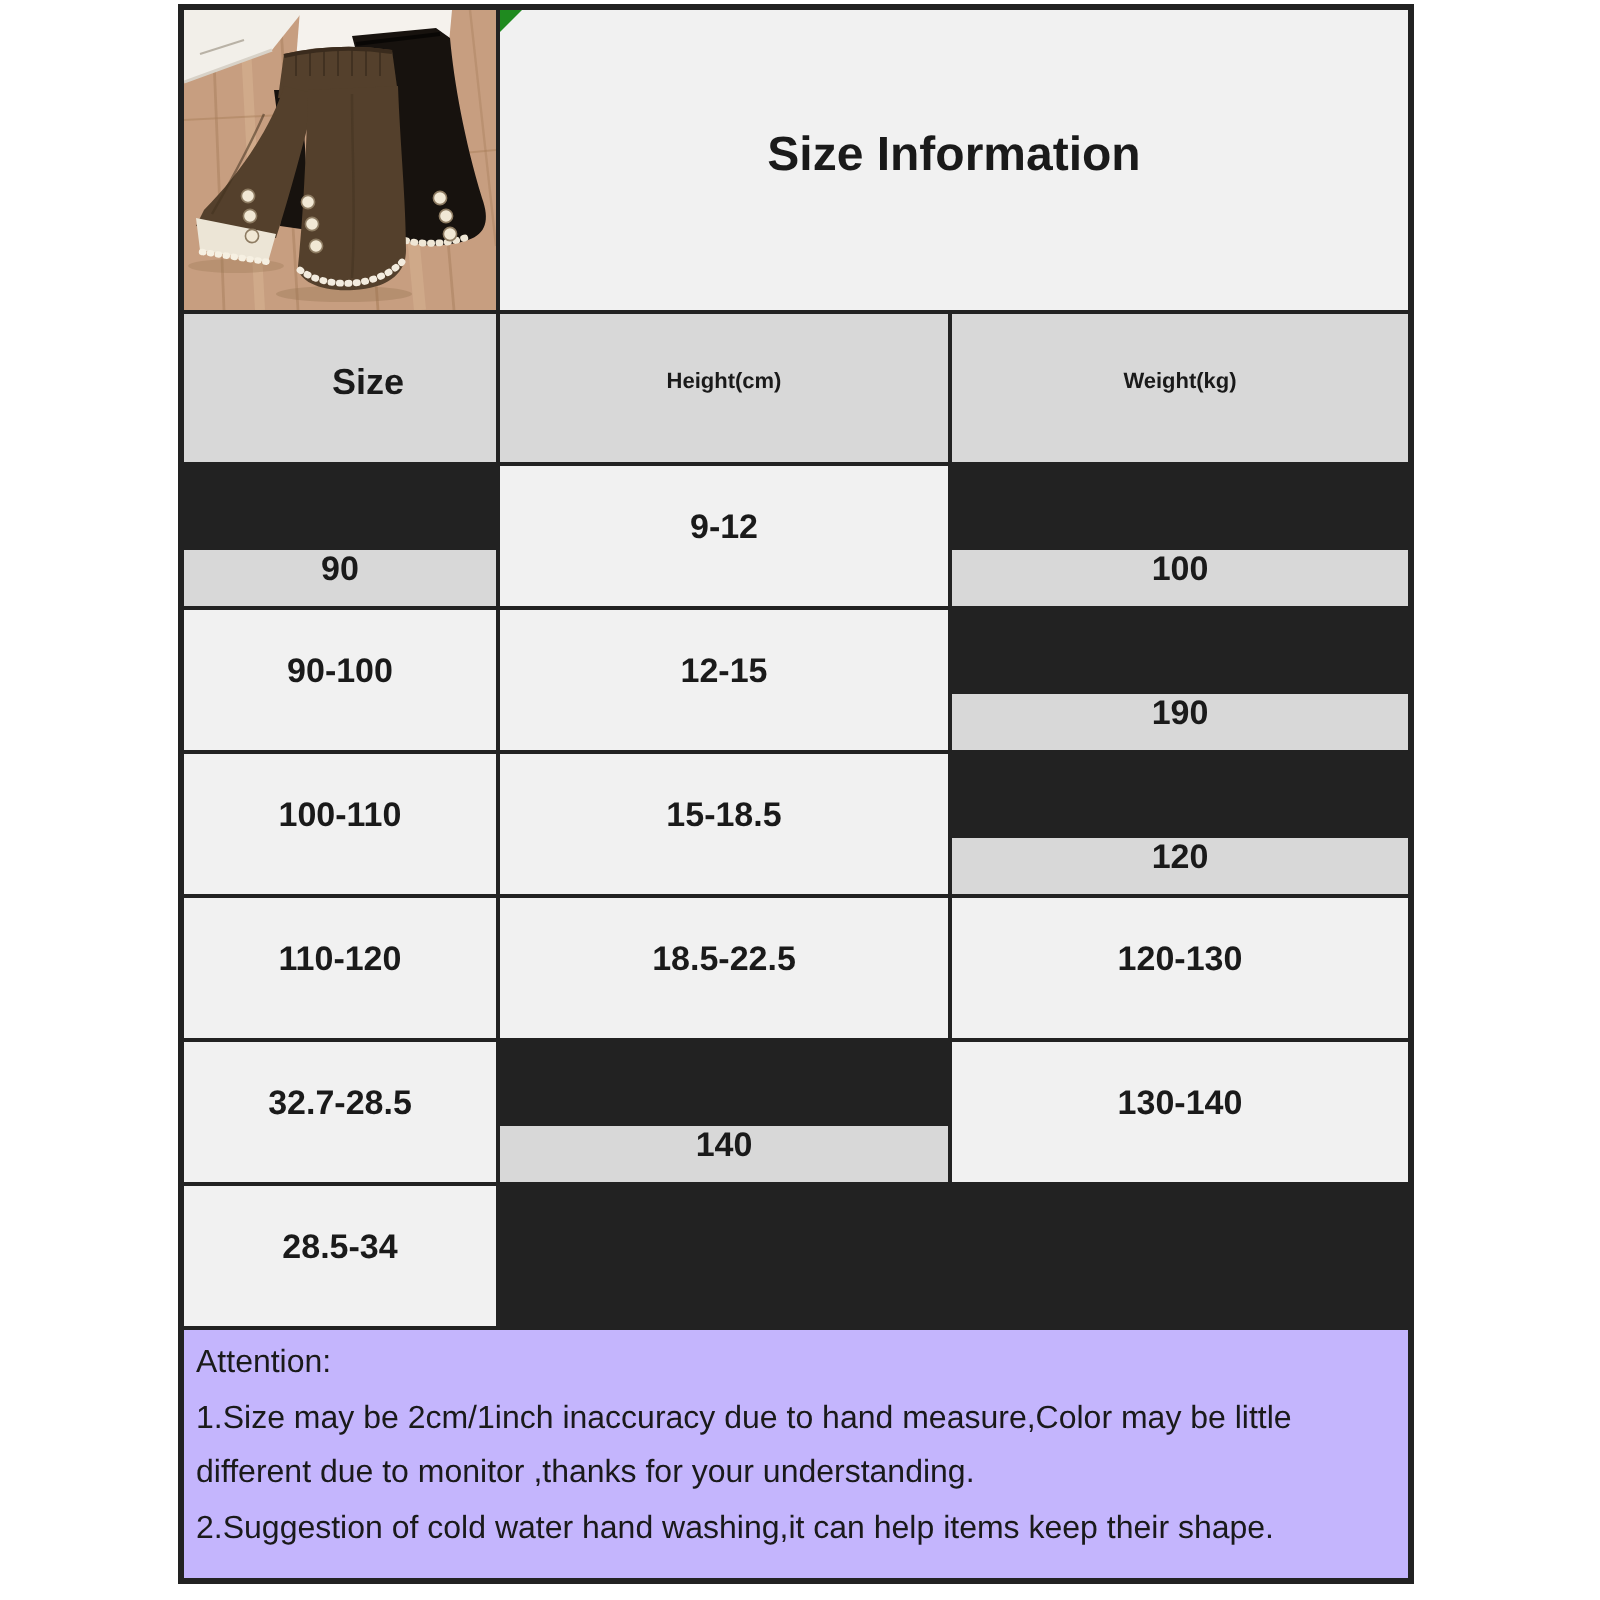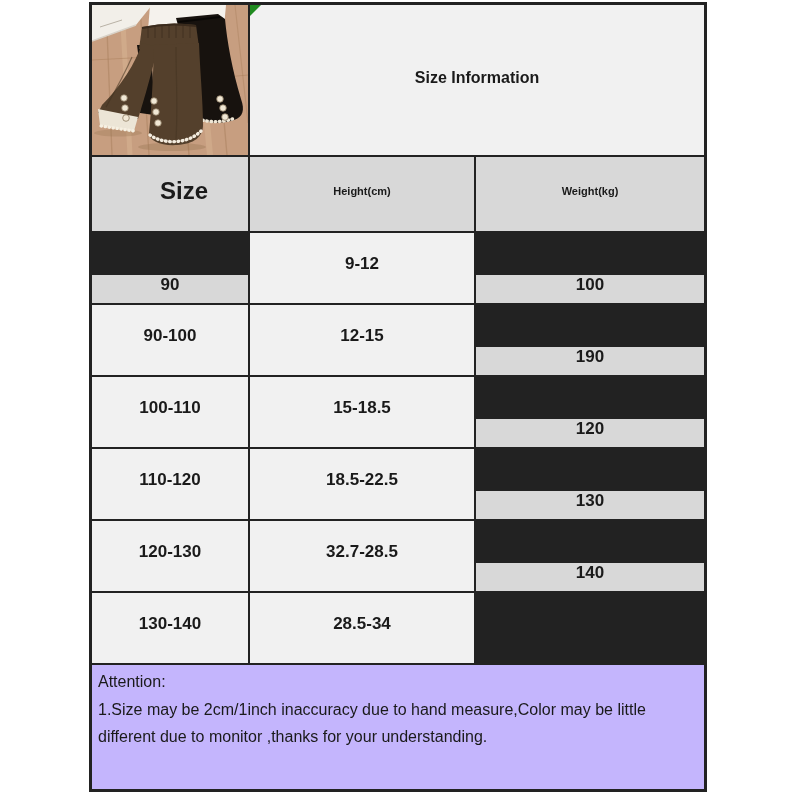--- a/index.html
+++ b/index.html
@@ -22,26 +22,26 @@
     font-weight:bold;
   }
   .cell-photo{
     grid-column:1;grid-row:1;
     background:#c79e80;overflow:hidden;position:relative;
     padding:0;display:block;
   }
   .cell-photo svg{display:block;}
   .cell-title{
     grid-column:2 / span 2;grid-row:1;
-    background:#f1f1f1;font-size:16px;position:relative;
+    background:#f1f1f1;font-size:24px;position:relative;
     padding-bottom:4px;
   }
   .corner-flag{position:absolute;left:0;top:0;}
   .cell-head{background:#d8d8d8;font-size:11px;padding-bottom:6px;}
-  .cell-head.size-col-head{font-size:24px;padding-left:28px;}
+  .cell-head.size-col-head{font-size:18px;padding-left:28px;}
   .cell-size{background:#d8d8d8;font-size:17px;padding-bottom:9px;margin-top:42px;}
   .cell-data{background:#f1f1f1;font-size:17px;padding-bottom:9px;}
   .cell-attention{
     grid-column:1 / span 3;grid-row:9;
     background:#c4b5fd;
     display:block;font-weight:normal;
     font-size:16px;line-height:1.72;
     padding:3px 4px 19px 6px;
   }
 </style>
@@ -138,26 +138,26 @@
   <div class="cell cell-data">12-15</div>
 
   <div class="cell cell-size">190</div>
   <div class="cell cell-data">100-110</div>
   <div class="cell cell-data">15-18.5</div>
 
   <div class="cell cell-size">120</div>
   <div class="cell cell-data">110-120</div>
   <div class="cell cell-data">18.5-22.5</div>
 
-  <div class="cell cell-size">130</div>
   <div class="cell cell-data">120-130</div>
   <div class="cell cell-data">32.7-28.5</div>
 
   <div class="cell cell-size">140</div>
   <div class="cell cell-data">130-140</div>
   <div class="cell cell-data">28.5-34</div>
 
   <div class="cell-attention">
     <div>Attention:</div>
     <div>1.Size may be 2cm/1inch inaccuracy due to hand measure,Color may be little different due to monitor ,thanks for your understanding.</div>
+    <div>2.Suggestion of cold water hand washing,it can help items keep their shape.</div>
   </div>
 
 </div>
 
 </body></html>

